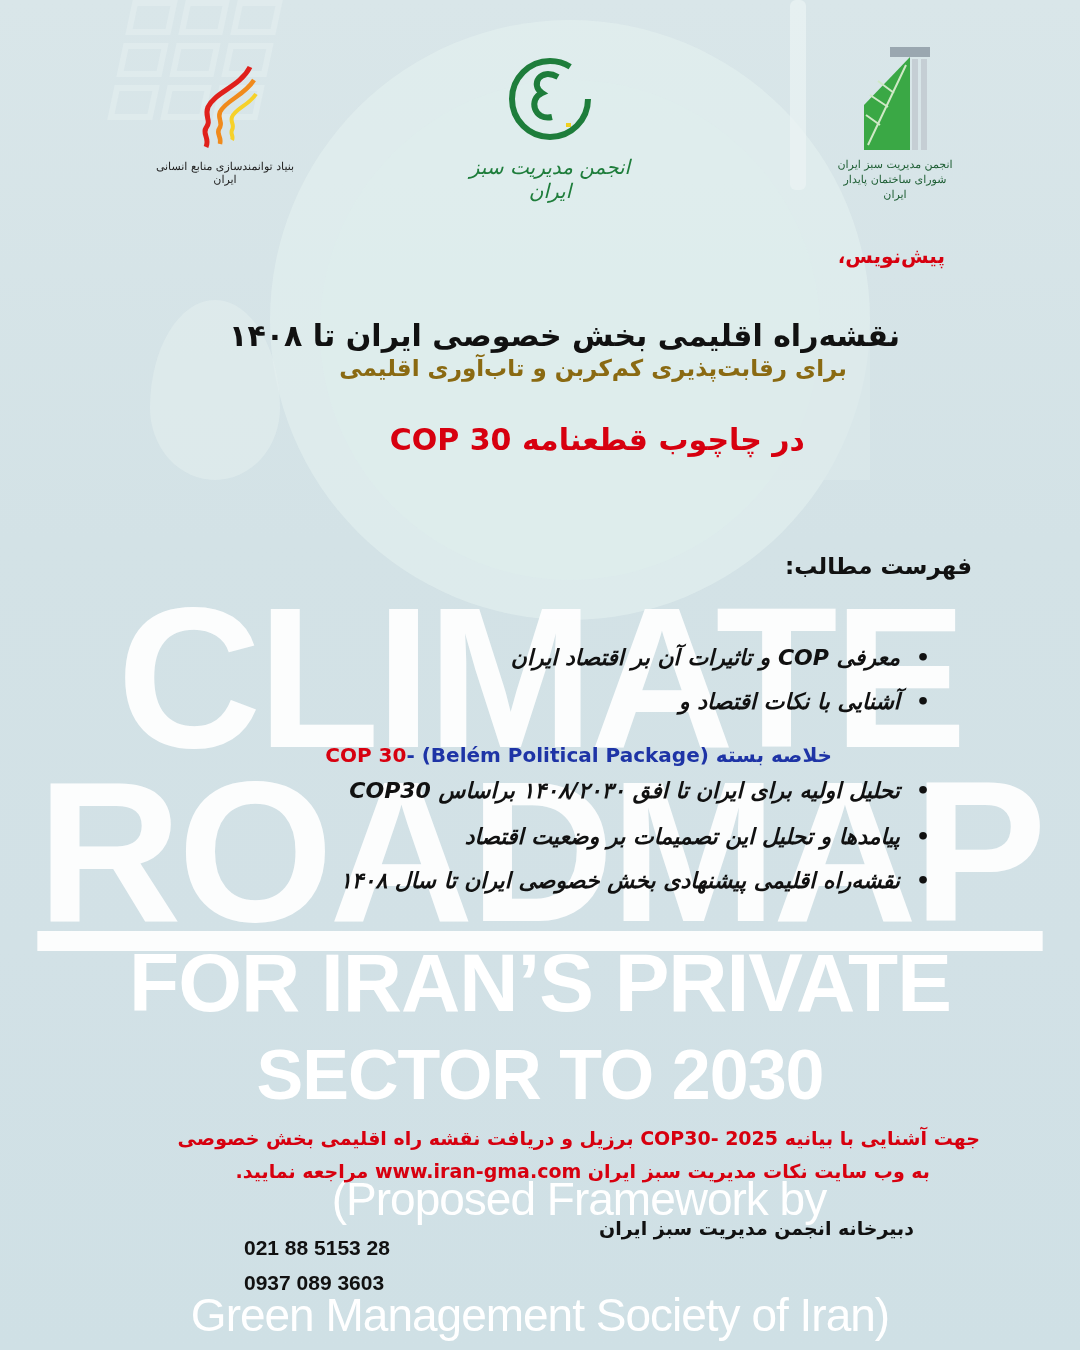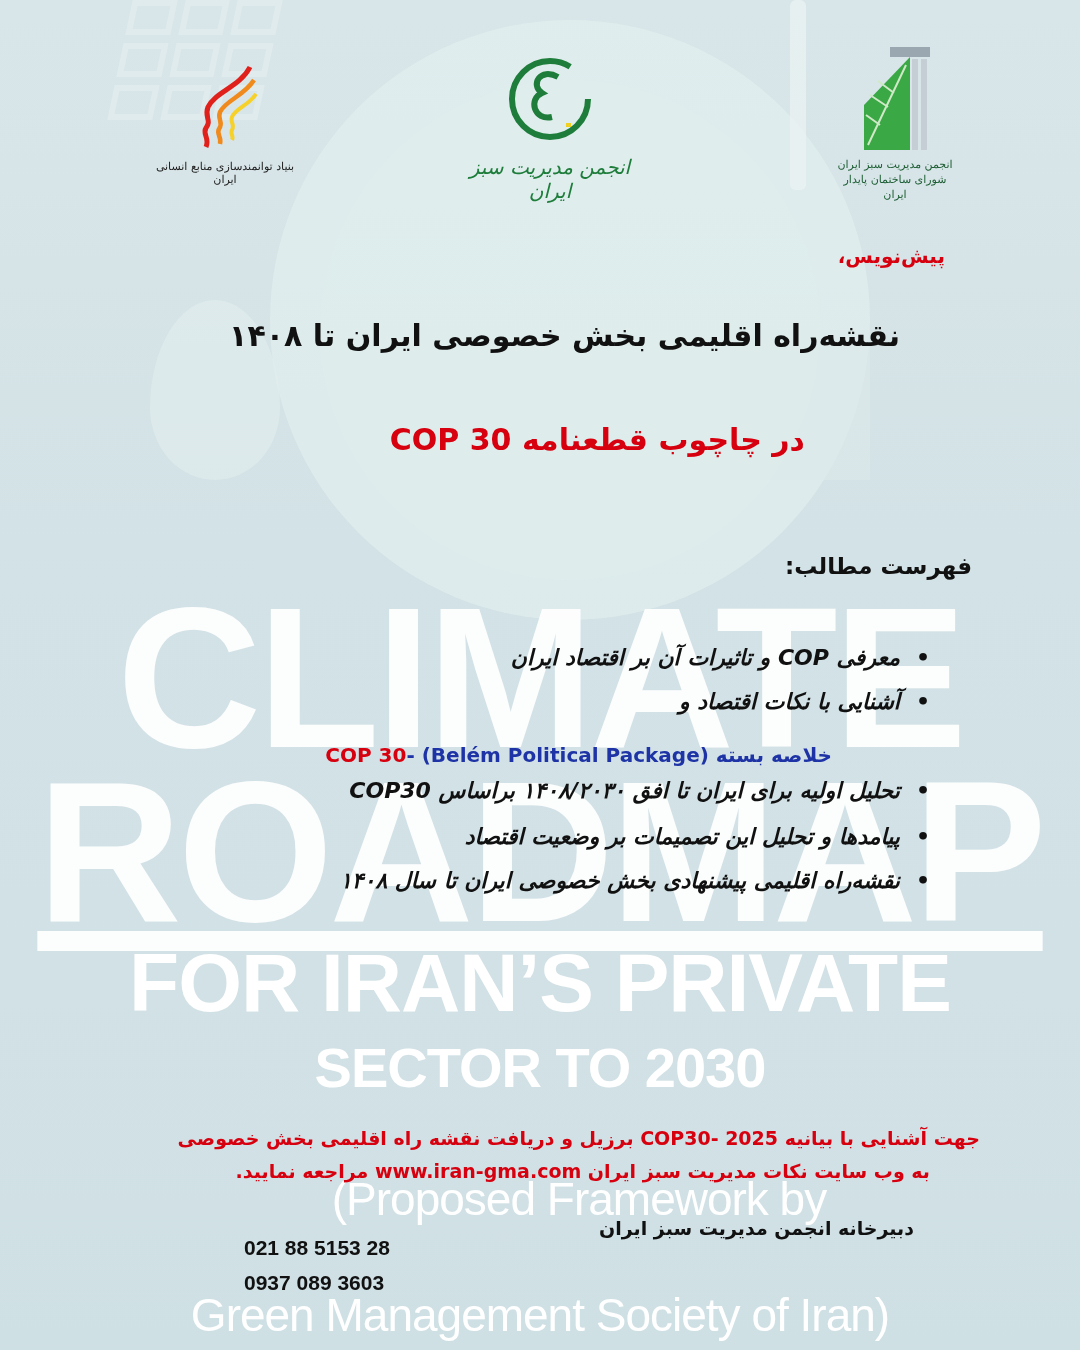--- a/index.html
+++ b/index.html
@@ -41,21 +41,21 @@
 
   
   .wm {
     position: absolute; left: 0; width: 1080px; color: #ffffff;
     font-family: "Liberation Sans", sans-serif; font-weight: bold;
     text-align: center; line-height: 1; white-space: nowrap;
   }
   .wm-climate { top: 578px; font-size: 200px; letter-spacing: -4px; opacity: 0.95; }
   .wm-roadmap { top: 752px; font-size: 200px; letter-spacing: -4px; opacity: 0.95; text-decoration: underline; }
   .wm-line3 { top: 942px; font-size: 82px; letter-spacing: -1px; }
-  .wm-line4 { top: 1040px; font-size: 56px; letter-spacing: -1px; }
+  .wm-line4 { top: 1040px; font-size: 70px; letter-spacing: -1px; }
   .wm-sub1 { top: 1176px; font-size: 46px; font-weight: normal; letter-spacing: -1px; padding-left: 39px; }
   .wm-sub2 { top: 1233px; font-size: 46px; font-weight: normal; letter-spacing: -1px; }
   .wm-sub3 { top: 1292px; font-size: 46px; font-weight: normal; letter-spacing: -1px; }
 
   
   .logo { position: absolute; text-align: center; }
   .logo-left { left: 150px; top: 62px; width: 150px; }
   .logo-center { left: 455px; top: 55px; width: 190px; }
   .logo-right { left: 835px; top: 45px; width: 120px; }
   .logo-caption {
@@ -156,20 +156,21 @@
       <rect x="61" y="14" width="6" height="91" fill="#c5ced4"></rect>
     </svg>
     <div class="logo-caption">
       <div>انجمن مدیریت سبز ایران</div>
       <div>شورای ساختمان پایدار ایران</div>
     </div>
   </div>
 
   <div class="rtl draft">پیش‌نویس،</div>
   <div class="rtl title">نقشه‌راه اقلیمی بخش خصوصی ایران تا ۱۴۰۸</div>
+  <div class="rtl subtitle">برای رقابت‌پذیری کم‌کربن و تاب‌آوری اقلیمی</div>
   <div class="rtl framework">در چاچوب قطعنامه   COP 30</div>
 
   <div class="rtl toc-head">فهرست مطالب:</div>
 
   <ul class="toc-list">
     <li class="toc-item" style="top:645px;">
       <span class="bullet">•</span><span>معرفی COP و تاثیرات آن بر اقتصاد ایران</span>
     </li>
     <li class="toc-item" style="top:689px;">
       <span class="bullet">•</span><span>آشنایی با نکات اقتصاد و</span>

